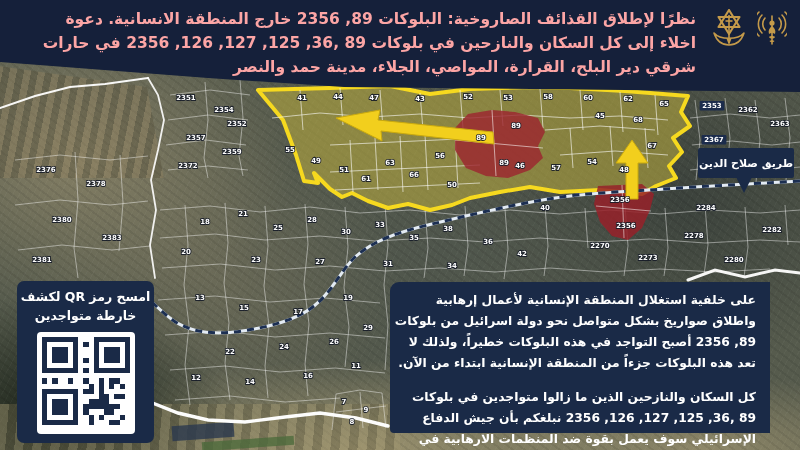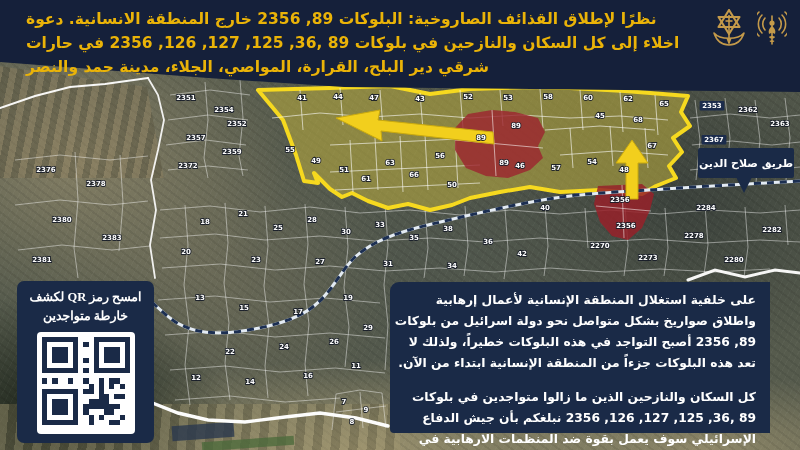--- a/index.html
+++ b/index.html
@@ -40,30 +40,30 @@
 
   
   .banner {
     position:absolute; left:0; top:0; width:800px; height:94px;
     background:#15203a;
     clip-path:polygon(0 0, 100% 0, 100% 92px, 43% 87px, 26% 78px, 0 62px);
     z-index:30;
   }
   .banner-text {
     position:absolute; top:7px; right:104px; left:26px;
-    color:#eab308; font-size:15.5px; font-weight:bold; line-height:1.55;
-    text-align:left; direction:rtl;
+    color:#fca5a5; font-size:15.5px; font-weight:bold; line-height:1.55;
+    text-align:right; direction:rtl;
   }
   .banner-icons { position:absolute; top:9px; right:13px; display:flex; gap:7px; align-items:center; z-index:31; }
 
   
   .qr-panel {
     position:absolute; left:17px; top:281px; width:137px; height:162px;
     background:#1a2a47; border-radius:7px; z-index:25;
-    display:flex; flex-direction:column; align-items:center; padding-top:7px;font-family:Liberation Serif, serif;
+    display:flex; flex-direction:column; align-items:center; padding-top:7px;
   }
   .qr-panel .qr-caption {
     color:#fff; font-weight:bold; font-size:12.5px; line-height:1.5;
     text-align:center; direction:rtl; white-space:nowrap;
   }
   .qr-code-wrap { margin-top:6px; background:#fff; border-radius:4px; padding:5px; }
 
   
   .road-label {
     position:absolute; left:698px; top:148px; width:96px; height:30px;

